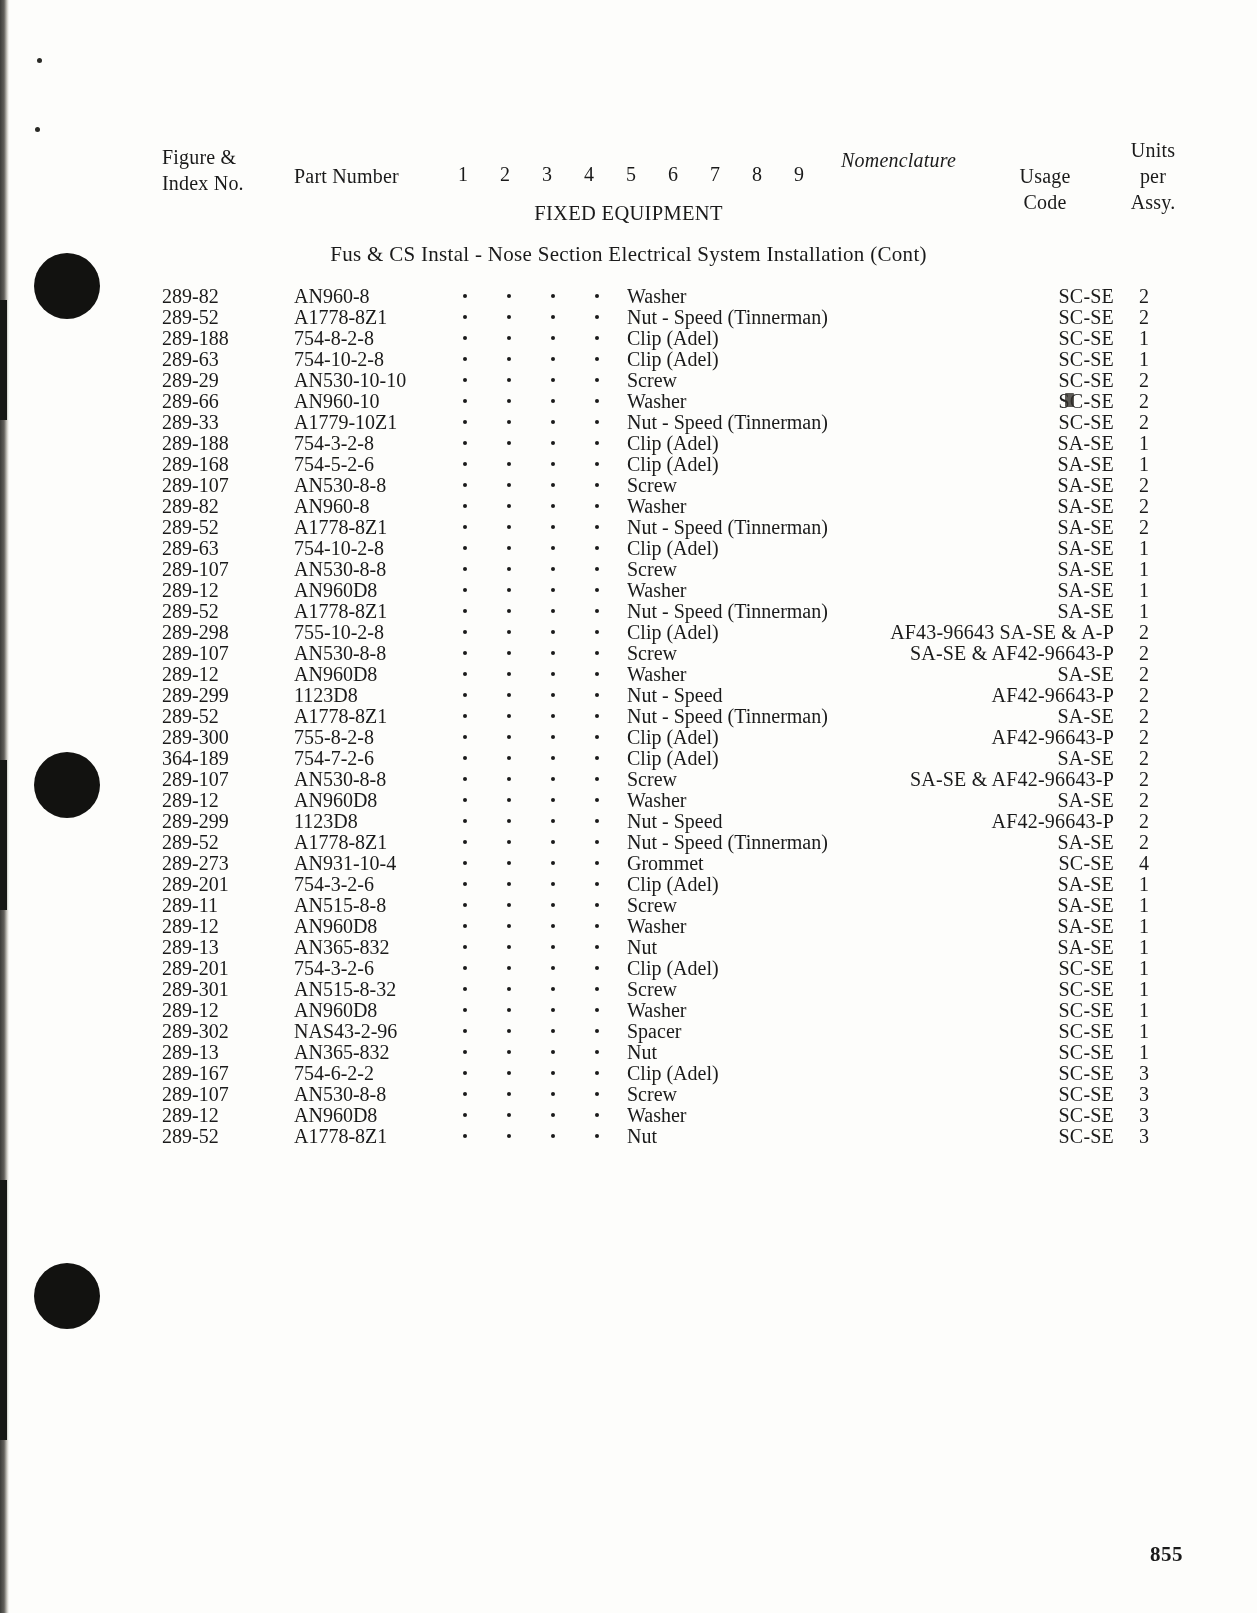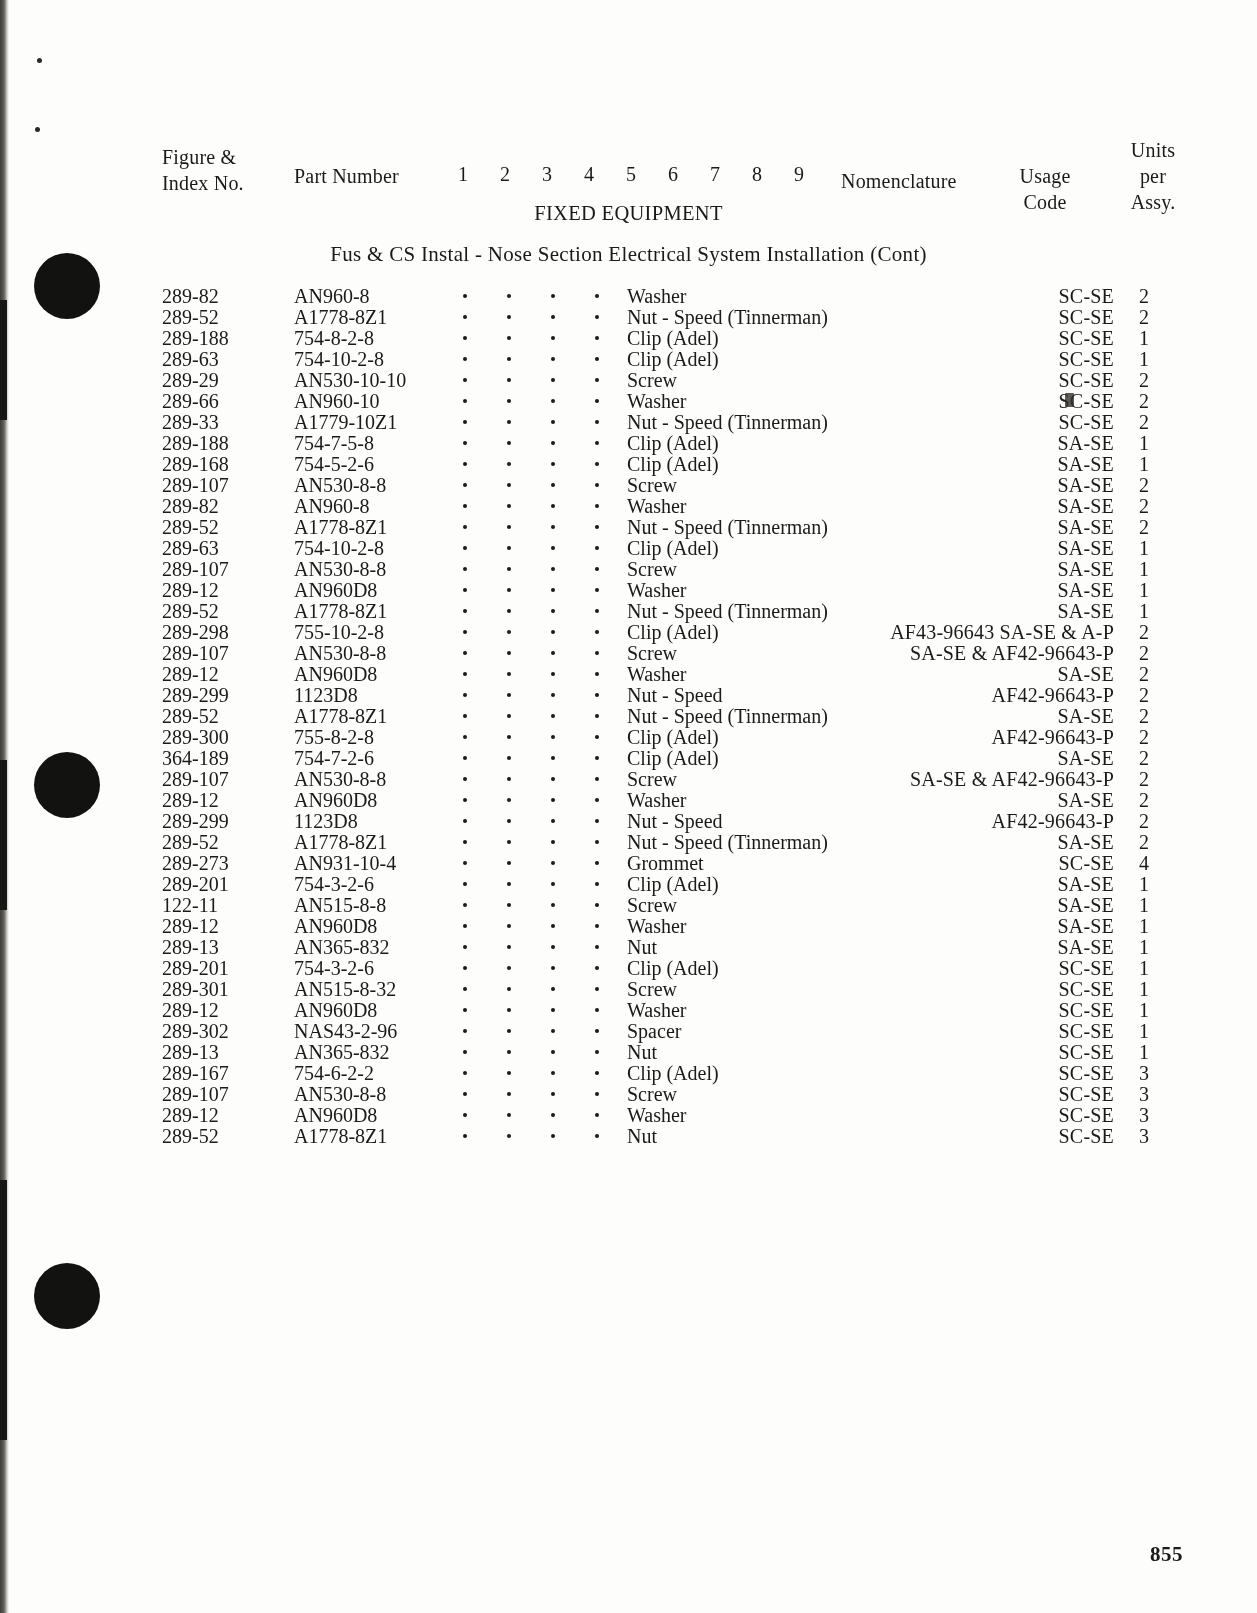--- a/index.html
+++ b/index.html
@@ -73,21 +73,21 @@
 
   
   .col-head {
     position: absolute;
     font-size: 20px;
     line-height: 26px;
     letter-spacing: .2px;
   }
   .ch-figure   { left: 162px; top: 144px; }
   .ch-part     { left: 294px; top: 163px; }
-  .ch-nomen    { left: 841px; top: 168px; }
+  .ch-nomen    { left: 841px; top: 147px; font-style: italic; }
   .ch-usage    { left: 1014px; top: 163px; text-align: center; width: 62px; }
   .ch-units    { left: 1118px; top: 137px; text-align: center; width: 70px; }
 
   .level-nums {
     position: absolute;
     left: 455px;
     top: 163px;
     width: 352px;
     font-size: 20px;
     display: flex;
@@ -325,21 +325,21 @@
           <i style="left: 52px;"></i>
           <i style="left: 96px;"></i>
           <i style="left: 140px;"></i>
         </div>
         <div class="c-nomen">Nut - Speed (Tinnerman)</div>
         <div class="c-usage">SC-SE</div>
         <div class="c-units">2</div>
       </div>
       <div class="row">
         <div class="c-index">289-188</div>
-        <div class="c-part">754-7-5-8</div>
+        <div class="c-part">754-3-2-8</div>
         <div class="dots">
           <i style="left: 8px;"></i>
           <i style="left: 52px;"></i>
           <i style="left: 96px;"></i>
           <i style="left: 140px;"></i>
         </div>
         <div class="c-nomen">Clip (Adel)</div>
         <div class="c-usage">SA-SE</div>
         <div class="c-units">1</div>
       </div>
@@ -610,21 +610,21 @@
           <i style="left: 8px;"></i>
           <i style="left: 52px;"></i>
           <i style="left: 96px;"></i>
           <i style="left: 140px;"></i>
         </div>
         <div class="c-nomen">Clip (Adel)</div>
         <div class="c-usage">SA-SE</div>
         <div class="c-units">1</div>
       </div>
       <div class="row">
-        <div class="c-index">122-11</div>
+        <div class="c-index">289-11</div>
         <div class="c-part">AN515-8-8</div>
         <div class="dots">
           <i style="left: 8px;"></i>
           <i style="left: 52px;"></i>
           <i style="left: 96px;"></i>
           <i style="left: 140px;"></i>
         </div>
         <div class="c-nomen">Screw</div>
         <div class="c-usage">SA-SE</div>
         <div class="c-units">1</div>

